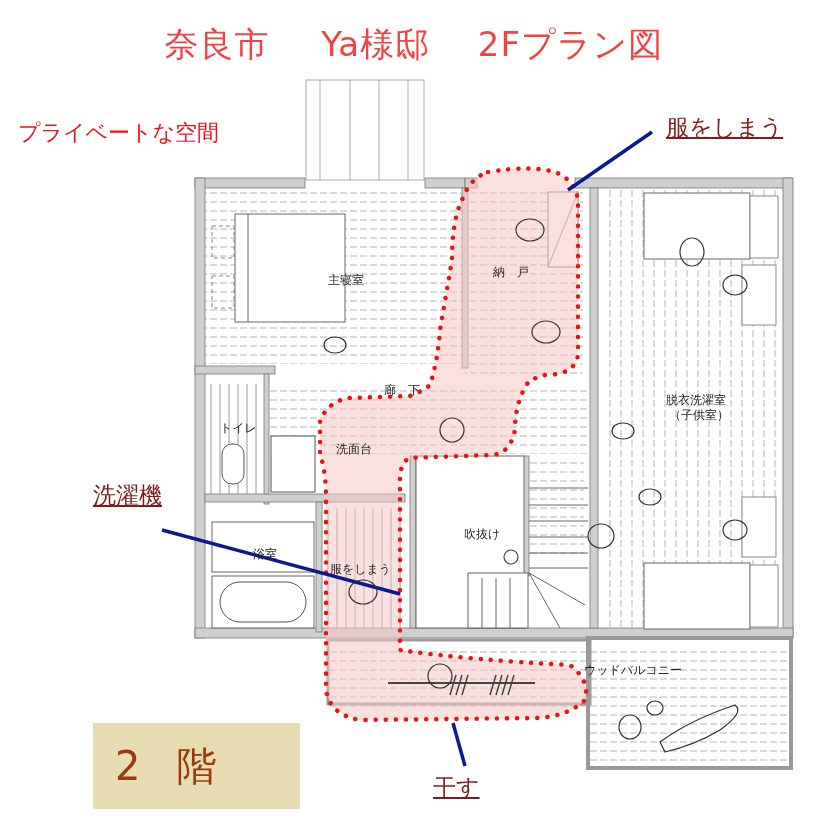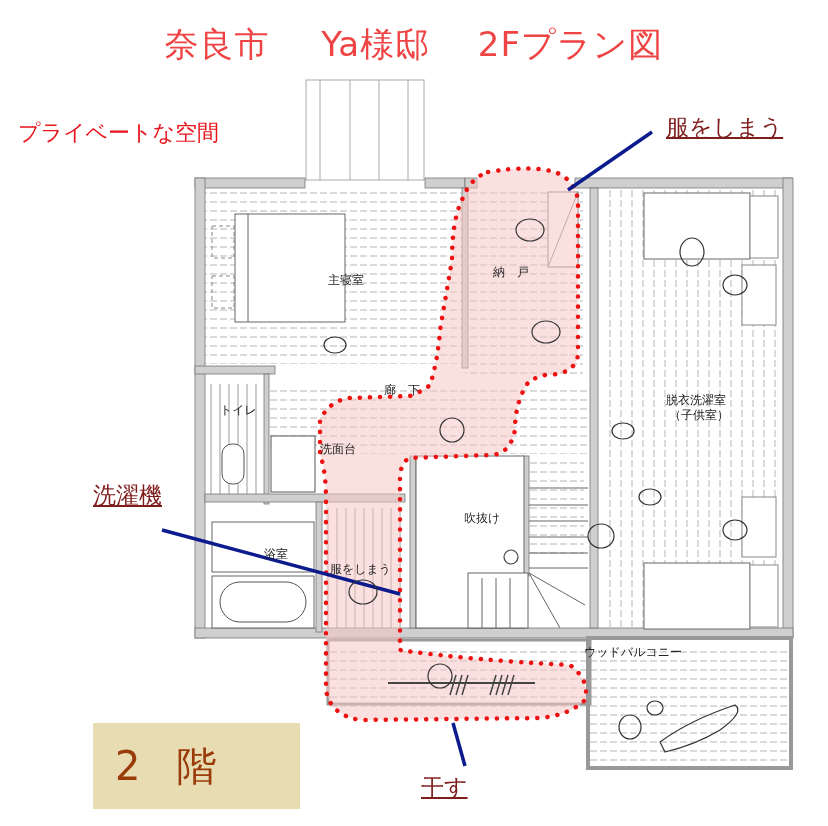--- a/index.html
+++ b/index.html
@@ -154,30 +154,30 @@
     <ellipse cx="630" cy="727" rx="11" ry="12"></ellipse>
     <ellipse cx="655" cy="708" rx="8" ry="7"></ellipse>
     <path d="M 660 742 Q 690 720 735 705 Q 745 712 720 730 Q 695 745 665 752 Z"></path>
   </g>
 </svg>
 
 <div class="abs room-label" style="left:328px;top:272px">主寝室</div>
 <div class="abs room-label" style="left:493px;top:264px">納　戸</div>
 <div class="abs room-label" style="left:666px;top:392px">脱衣洗濯室</div>
 <div class="abs room-label" style="left:669px;top:407px">（子供室）</div>
-<div class="abs room-label" style="left:220px;top:402px">トイレ</div>
+<div class="abs room-label" style="left:220px;top:420px">トイレ</div>
 <div class="abs room-label" style="left:384px;top:382px">廊　下</div>
-<div class="abs room-label" style="left:320px;top:441px">洗面台</div>
-<div class="abs room-label" style="left:264px;top:546px">浴室</div>
+<div class="abs room-label" style="left:336px;top:441px">洗面台</div>
+<div class="abs room-label" style="left:253px;top:546px">浴室</div>
 <div class="abs room-label" style="left:330px;top:561px">服をしまう</div>
-<div class="abs room-label" style="left:464px;top:510px">吹抜け</div>
-<div class="abs room-label" style="left:584px;top:644px">ウッドバルコニー</div>
+<div class="abs room-label" style="left:464px;top:526px">吹抜け</div>
+<div class="abs room-label" style="left:584px;top:662px">ウッドバルコニー</div>
 
 <div class="abs private">プライベートな空間</div>
 
 <div class="abs note" style="left:666px;top:112px">服をしまう</div>
 <div class="abs note" style="left:93px;top:480px">洗濯機</div>
-<div class="abs note" style="left:421px;top:772px">干す</div>
+<div class="abs note" style="left:433px;top:772px">干す</div>
 
 <div class="abs floor-badge">
   <span>2</span>
   <span>階</span>
 </div>
 
 </body></html>

